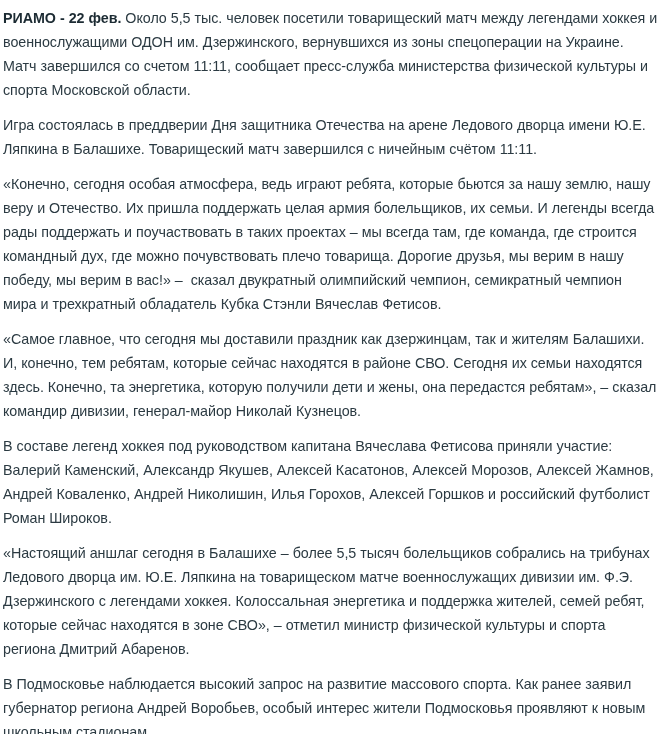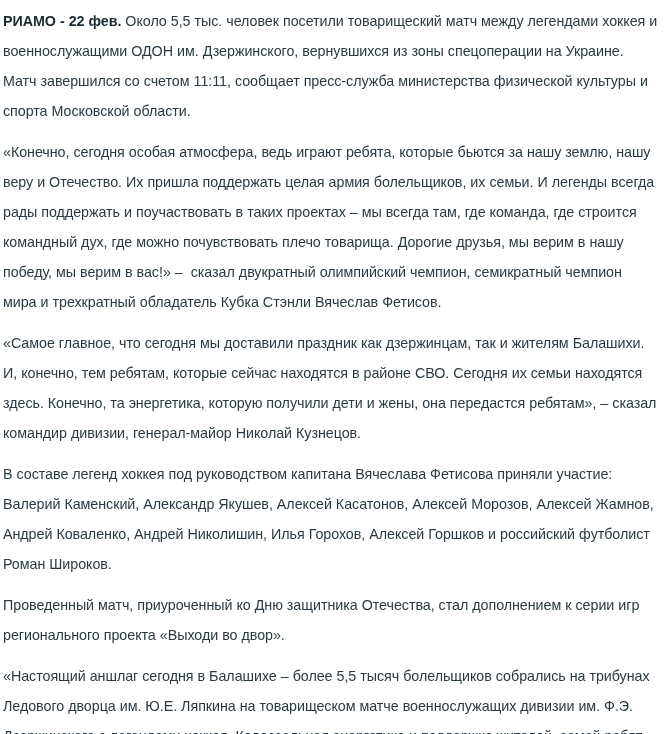--- a/index.html
+++ b/index.html
@@ -15,21 +15,21 @@
     font-family: "Liberation Sans", "DejaVu Sans", sans-serif;
   }
   #article {
     box-sizing: border-box;
     width: 664px;
     padding: 6px 6px 0 3px;
   }
   .para {
     margin: 0 0 11px 0;
     font-size: 14.3px;
-    line-height: 30px;
+    line-height: 24px;
     color: #2b3a42;
     letter-spacing: -0.05px;
     word-spacing: 0.1px;
     text-align: left;
     white-space: pre-wrap;
   }
   .para:last-child {
     margin-bottom: 0;
   }
   .lede-source {
@@ -37,26 +37,26 @@
     color: #1c2b33;
   }
 </style>
 </head>
 <body>
 
 <div id="article">
 
   <p class="para"><span class="lede-source">РИАМО - 22 фев.</span><span> Около 5,5 тыс. человек посетили товарищеский матч между легендами хоккея и военнослужащими ОДОН им. Дзержинского, вернувшихся из зоны спецоперации на Украине. Матч завершился со счетом 11:11, сообщает пресс-служба министерства физической культуры и спорта Московской области.</span></p>
 
+  <p class="para">Игра состоялась в преддверии Дня защитника Отечества на арене Ледового дворца имени Ю.Е. Ляпкина в Балашихе. Товарищеский матч завершился с ничейным счётом 11:11.</p>
 
   <p class="para">«Конечно, сегодня особая атмосфера, ведь играют ребята, которые бьются за нашу землю, нашу веру и Отечество. Их пришла поддержать целая армия болельщиков, их семьи. И легенды всегда рады поддержать и поучаствовать в таких проектах – мы всегда там, где команда, где строится командный дух, где можно почувствовать плечо товарища. Дорогие друзья, мы верим в нашу победу, мы верим в вас!» –  сказал двукратный олимпийский чемпион, семикратный чемпион мира и трехкратный обладатель Кубка Стэнли Вячеслав Фетисов.</p>
 
   <p class="para">«Самое главное, что сегодня мы доставили праздник как дзержинцам, так и жителям Балашихи. И, конечно, тем ребятам, которые сейчас находятся в районе СВО. Сегодня их семьи находятся здесь. Конечно, та энергетика, которую получили дети и жены, она передастся ребятам», – сказал командир дивизии, генерал-майор Николай Кузнецов.</p>
 
   <p class="para">В составе легенд хоккея под руководством капитана Вячеслава Фетисова приняли участие: Валерий Каменский, Александр Якушев, Алексей Касатонов, Алексей Морозов, Алексей Жамнов, Андрей Коваленко, Андрей Николишин, Илья Горохов, Алексей Горшков и российский футболист Роман Широков.</p>
 
-  <p class="para">Проведенный матч, приуроченный ко Дню защитника Отечества, стал дополнением к серии игр регионального проекта «Выходи во двор».</p>
 
   <p class="para">«Настоящий аншлаг сегодня в Балашихе – более 5,5 тысяч болельщиков собрались на трибунах Ледового дворца им. Ю.Е. Ляпкина на товарищеском матче военнослужащих дивизии им. Ф.Э. Дзержинского с легендами хоккея. Колоссальная энергетика и поддержка жителей, семей ребят, которые сейчас находятся в зоне СВО», – отметил министр физической культуры и спорта региона Дмитрий Абаренов.</p>
 
   <p class="para">В Подмосковье наблюдается высокий запрос на развитие массового спорта. Как ранее заявил губернатор региона Андрей Воробьев, особый интерес жители Подмосковья проявляют к новым школьным стадионам.</p>
 
 </div>
 
 </body></html>

